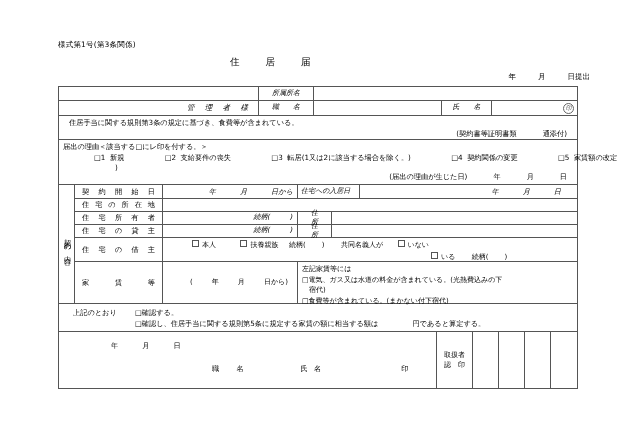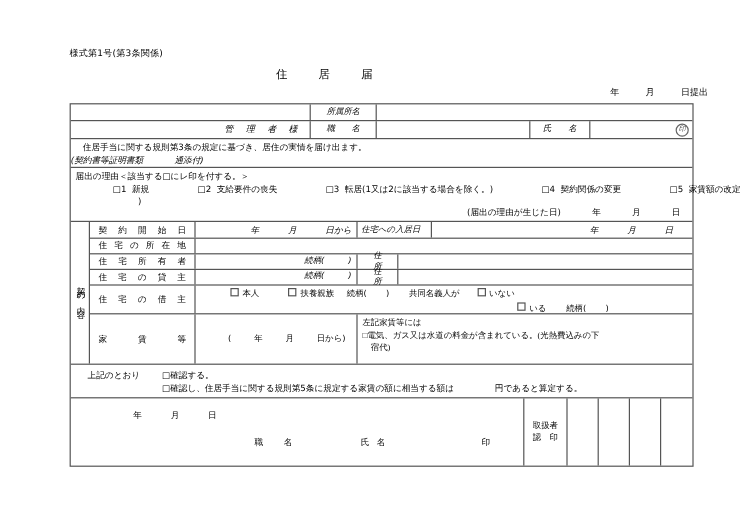--- a/index.html
+++ b/index.html
@@ -82,21 +82,21 @@
     border: 1px solid #666;
     border-radius: 50%;
     font-size: 6px;
     line-height: 8px;
     text-align: center;
     color: #555;
   }
 
   
   .stmt { padding: 2px 4px 1px 10px; font-size: 7.2px; }
-  .stmt-right { padding-right: 10px; font-size: 7.2px; font-style: italic; }
+  .stmt-right { text-align: right; padding-right: 10px; font-size: 7.2px; }
   .stmt-right span.g2 { display:inline-block; width: 26px; }
 
   
   .reason { padding: 2px 4px 2px 4px; }
   .reason-head { font-size: 7.2px; }
   .reason-opts { font-size: 7.2px; white-space: nowrap; margin-top: 1px; }
   .reason-opts .op { margin-right: 7px; padding-left: 31px; }
   .reason-close { font-size: 7.2px; padding-left: 52px; }
   .reason-date { text-align: right; font-size: 7.2px; padding-right: 6px; }
   .reason-date span.g { display:inline-block; width: 26px; }
@@ -123,21 +123,21 @@
   }
   .lblcol { width: 88px; }
   .lbl-sp {
     display: flex;
     justify-content: space-between;
     padding: 0 7px;
     font-size: 7.2px;
   }
   .datecell { font-size: 7.2px; }
   .datecell .g { display: inline-block; width: 24px; }
-  .note-box { font-size: 7px; line-height: 1.5; padding: 2px 3px 2px 4px; font-family: Liberation Serif, serif; }
+  .note-box { font-size: 7px; line-height: 1.5; padding: 2px 3px 2px 4px; }
 
   
   .footer-note { padding: 3px 4px 2px 14px; font-size: 7.2px; line-height: 1.55; }
   .sig-area { position: relative; height: 56px; }
   .sig-date { position: absolute; left: 52px; top: 9px; font-size: 7.2px; }
   .sig-date .g { display:inline-block; width: 24px; }
   .sig-line { position: absolute; left: 153px; top: 32px; font-size: 7.2px; white-space: nowrap; }
   .sig-line .s1 { letter-spacing: 5px; margin-right: 52px; }
   .sig-line .s2 { letter-spacing: 2px; margin-right: 78px; }
   .approve-label {
@@ -171,21 +171,21 @@
       <div class="cell hdr-left br hdr-kanrisha mid" style="height:14px;justify-content:flex-end;">管 理 者 様</div>
       <div class="cell hdr-tag br center mid" style="height:14px;justify-content:center;">職　　名</div>
       <div class="cell br" style="width:128px;height:14px;"></div>
       <div class="cell br center mid" style="width:50px;height:14px;justify-content:center;">氏　　名</div>
       <div class="cell mid" style="flex:1;height:14px;justify-content:flex-end;">
         <span class="seal">印</span>
       </div>
     </div>
 
     <div class="bb">
-      <div class="stmt">住居手当に関する規則第3条の規定に基づき、居住の実情を届け出ます。</div>
+      <div class="stmt">住居手当に関する規則第3条の規定に基づき、食費等が含まれている。</div>
       <div class="stmt-right">
         <span>(契約書等証明書類</span><span class="g2"></span><span>通添付)</span>
       </div>
     </div>
 
     <div class="bb reason">
       <div class="reason-head">届出の理由＜該当する□にレ印を付する。＞</div>
       <div class="reason-opts">
         <span class="op"><span>□1</span>&nbsp;&nbsp;<span>新規</span></span>
         <span class="op"><span>□2</span>&nbsp;&nbsp;<span>支給要件の喪失</span></span>
@@ -316,20 +316,21 @@
               <span>(</span>
               <span>年</span>
               <span>月</span>
               <span>日から)</span>
             </div>
           </div>
           <div class="cell note-box" style="flex:1;height:41px;">
             <div>左記家賃等には</div>
             <div>□電気、ガス又は水道の料金が含まれている。(光熱費込みの下</div>
             <div style="padding-left:7px;">宿代)</div>
+            <div>□食費等が含まれている。(まかない付下宿代)</div>
           </div>
         </div>
 
       </div>
     </div>
 
     <div class="bb footer-note">
       <div style="display:flex;">
         <span style="width:62px;">上記のとおり</span>
         <span>□確認する。</span>

